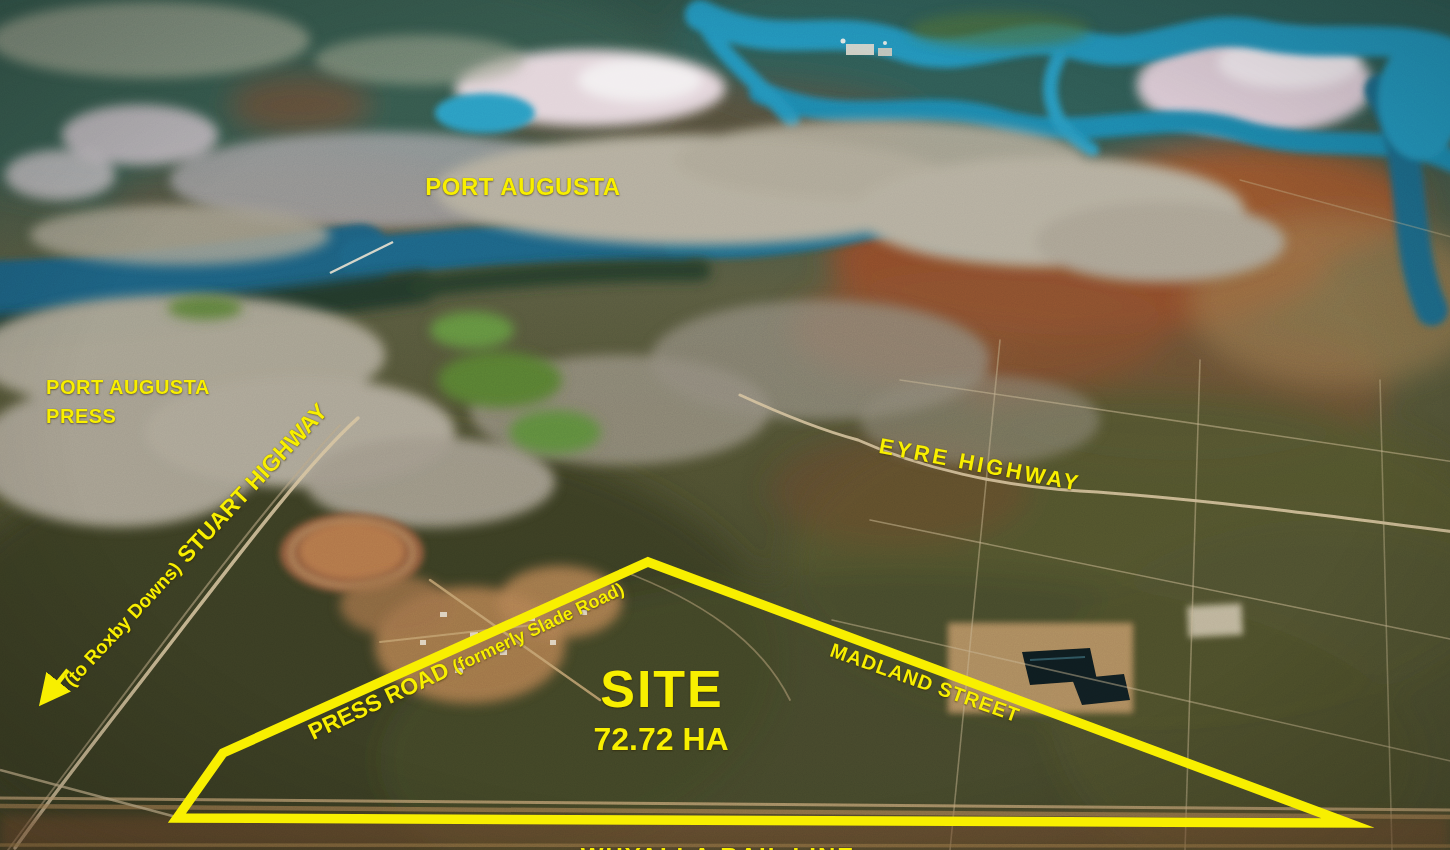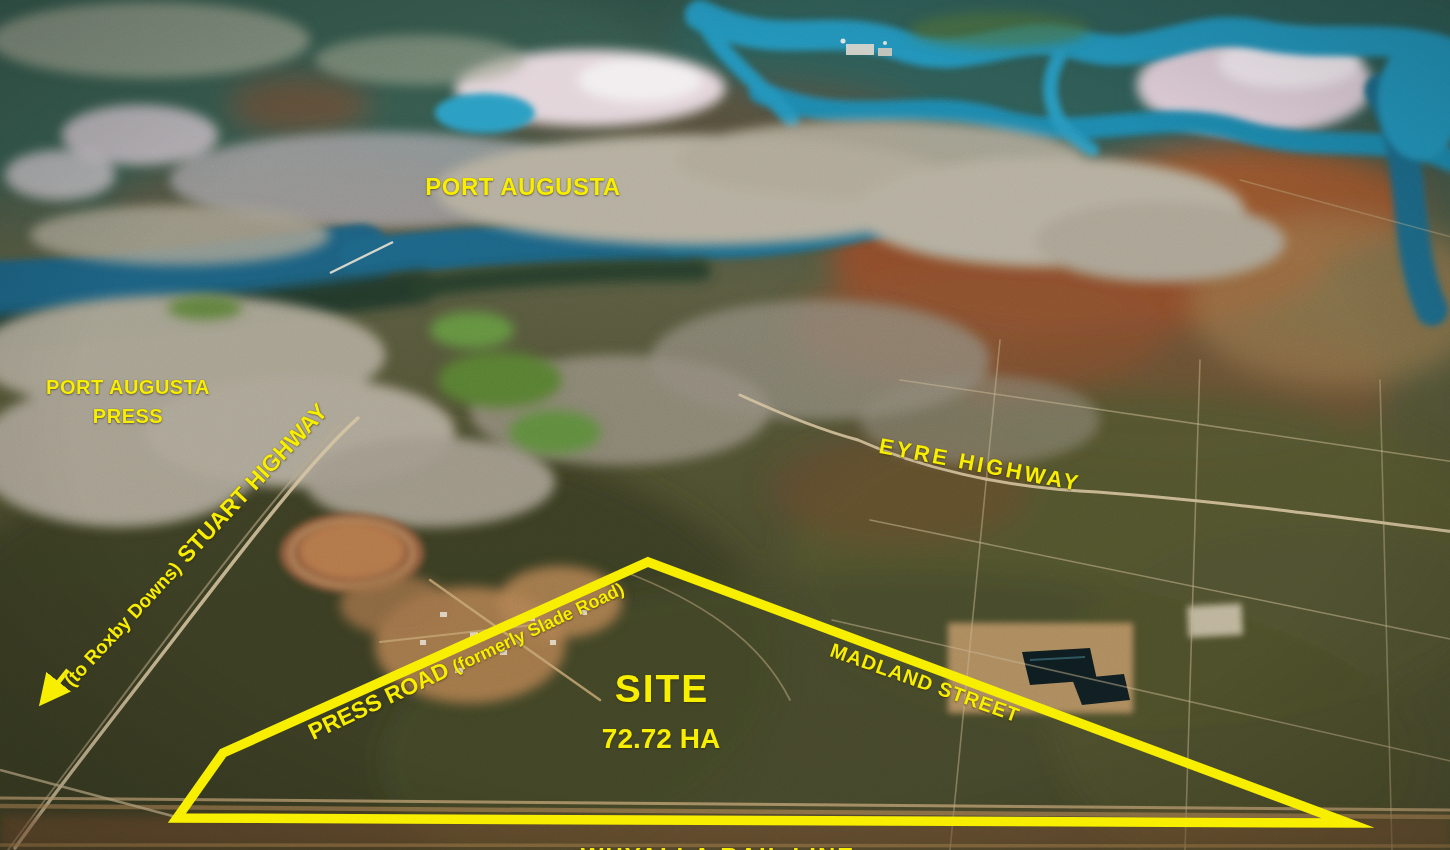--- a/index.html
+++ b/index.html
@@ -12,31 +12,31 @@
     position:absolute; left:0; top:0; width:1450px; height:850px; display:block;
   }
   svg.photo{ z-index:0; }
   svg.anno { z-index:10; }
   
   .lbl{
     position:absolute; z-index:20; color:var(--yellow); font-weight:bold;
     white-space:nowrap; transform:translate(-50%,-50%);
     text-shadow:0 1px 2px rgba(45,35,0,.55), 0 0 1px rgba(60,45,0,.5);
   }
-  .lbl .stack{ display:block; text-align:center; }
+  .lbl .stack{ display:block; }
   #lbl-city    { left:523px; top:187px; font-size:24px; letter-spacing:.5px; line-height:1.25; }
   #lbl-west    { left:128px; top:402px; font-size:20px; letter-spacing:.5px; line-height:1.45; }
   #lbl-stuart  { left:195px; top:545px; transform:translate(-50%,-50%) rotate(-47deg); font-size:19px; }
   #lbl-stuart .hw-name{ font-size:23px; margin-left:7px; }
   #lbl-eyre    { left:980px; top:465px; transform:translate(-50%,-50%) rotate(10.8deg); font-size:22px; letter-spacing:3px; }
   #lbl-press   { left:466px; top:660px; transform:translate(-50%,-50%) rotate(-25.2deg); font-size:23px; }
   #lbl-press .rd-suffix{ font-size:18px; font-weight:bold; margin-left:6px; }
   #lbl-madland { left:925px; top:683px; transform:translate(-50%,-50%) rotate(19.6deg); font-size:20px; letter-spacing:1px; }
-  #lbl-site    { left:662px; top:689px; font-size:39px; letter-spacing:2px; }
-  #lbl-area    { left:661px; top:739px; font-size:28px;text-align:center; }
+  #lbl-site    { left:662px; top:689px; font-size:52px; letter-spacing:2px; }
+  #lbl-area    { left:661px; top:739px; font-size:32px;text-align:center; }
   #lbl-whyalla { left:718px; top:843px; transform:translate(-50%,0); font-size:24px; letter-spacing:2px; }
   
   .logo{
     position:absolute; left:1126px; top:756px; width:322px; height:92px; z-index:30;
     opacity:.83;
   }
   .logo svg{ display:block; width:100%; height:100%; }
   .logo text{ fill:var(--logo-dark); font-family:"Liberation Sans", sans-serif; font-weight:bold; }
 </style>
 </head>

